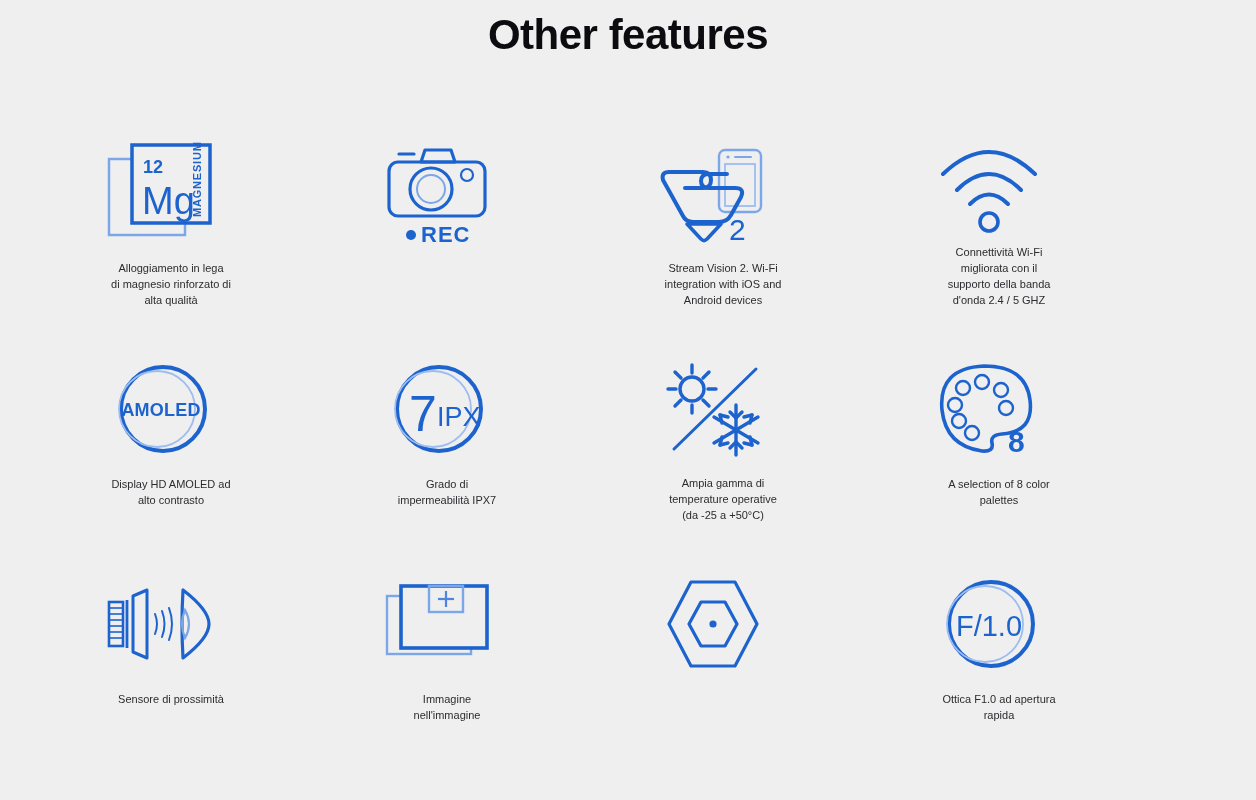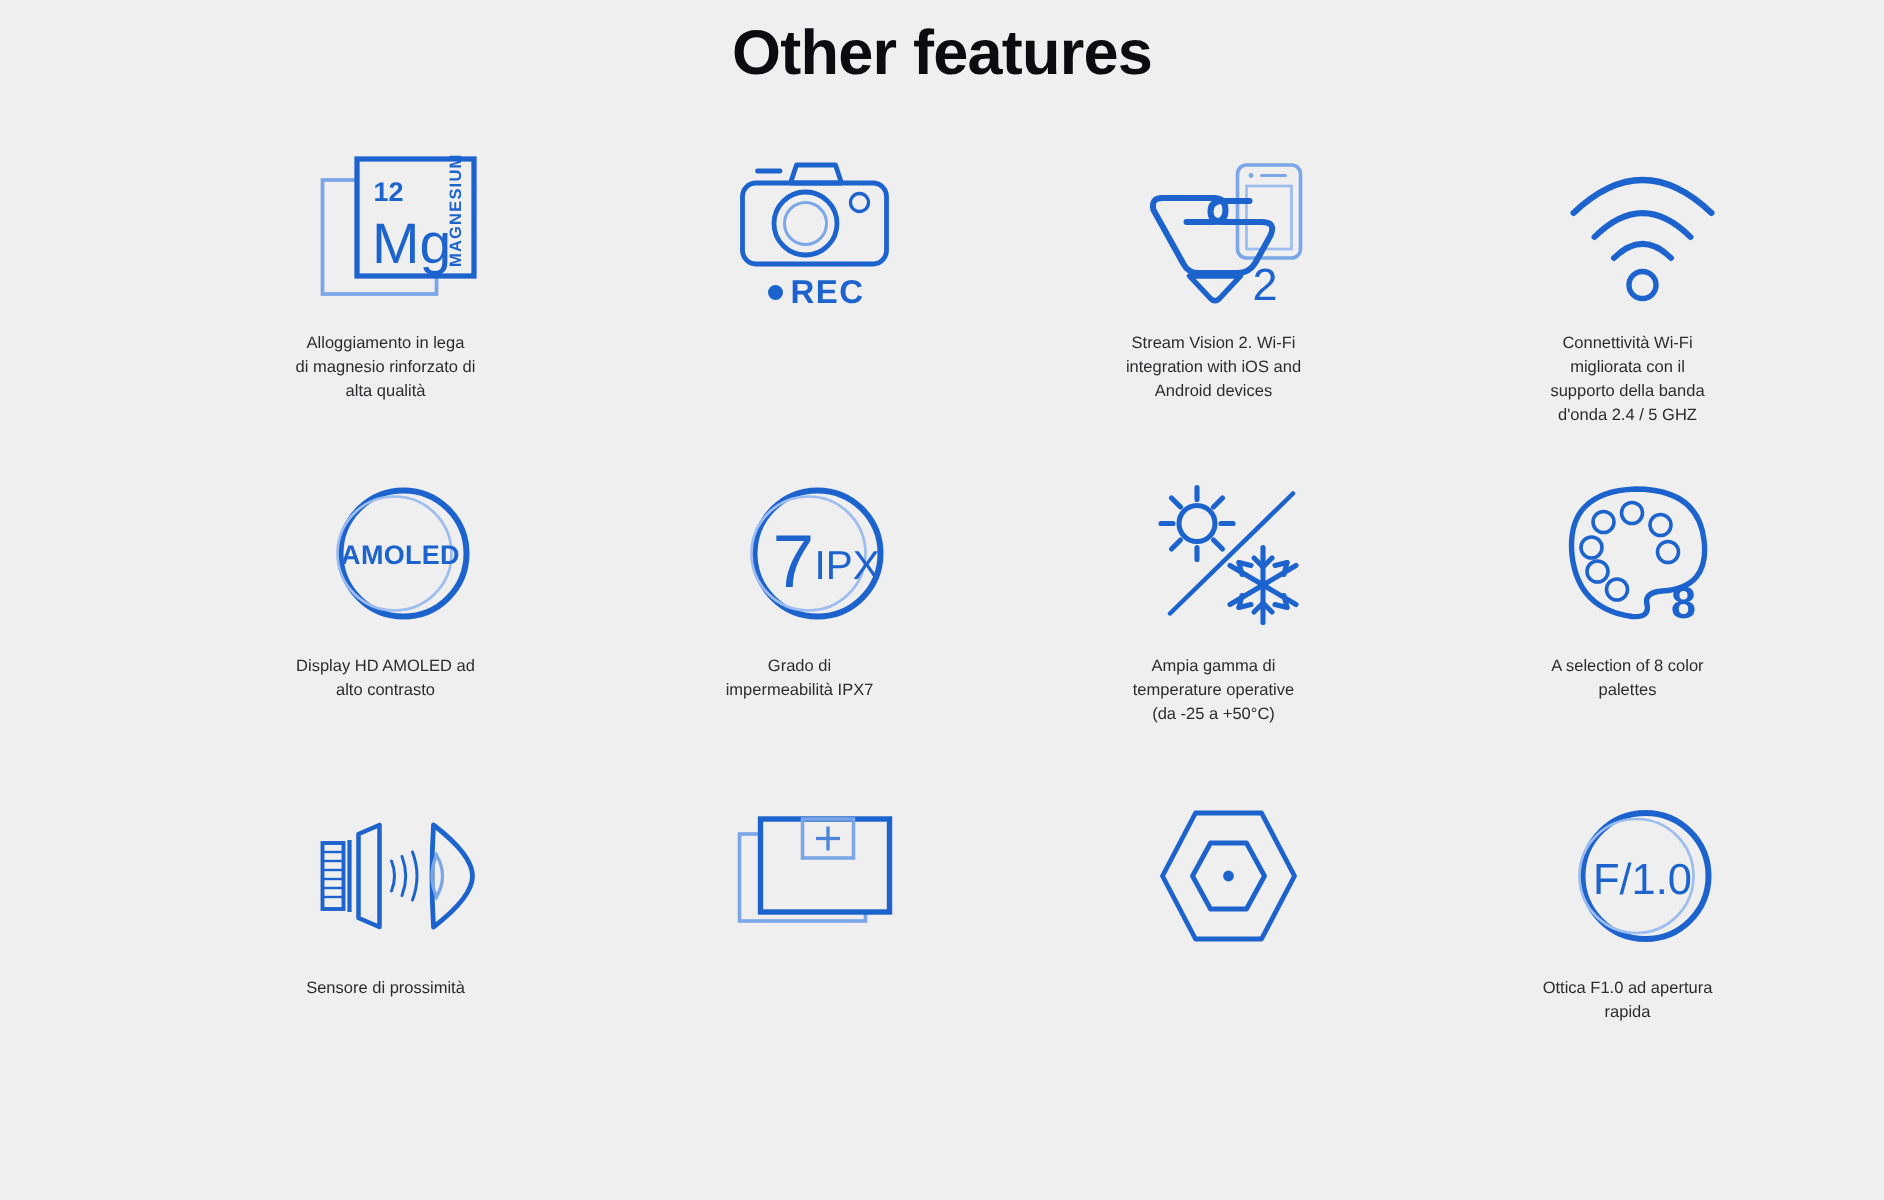--- a/index.html
+++ b/index.html
@@ -29,21 +29,22 @@
     padding-top: 36px;
     display: grid;
     grid-template-columns: repeat(4, 1fr);
     grid-auto-rows: 215px;
     column-gap: 0px;
     row-gap: 0px;
   }
   .cell {
     display: flex;
     flex-direction: column;
-    align-items: flex-end;
+    align-items: flex-start;
+    margin-top: 40px;
   }
   .icon-box {
     height: 120px;
     width: 170px;
     display: flex;
     align-items: center;
     justify-content: center;
   }
   .caption {
     margin-top: 8px;
@@ -241,20 +242,22 @@
     <div class="cell">
       <div class="icon-box">
         <svg width="104" height="80" viewBox="0 0 104 80">
           <rect x="2" y="12" width="84" height="58" fill="none" stroke="#7ba6e8" stroke-width="2.4"></rect>
           <rect x="16" y="2" width="86" height="62" fill="#efefef" stroke="#1d63ce" stroke-width="3.6"></rect>
           <rect x="44" y="2" width="34" height="26" fill="none" stroke="#7ba6e8" stroke-width="2.4"></rect>
           <line x1="53" y1="15" x2="69" y2="15" stroke="#4d86dc" stroke-width="2.2"></line>
           <line x1="61" y1="7" x2="61" y2="23" stroke="#4d86dc" stroke-width="2.2"></line>
         </svg>
       </div>
+      <div class="caption">Immagine
+nell'immagine</div>
     </div>
 
     <div class="cell">
       <div class="icon-box">
         <svg width="96" height="92" viewBox="0 0 96 92">
           <polygon points="26,4 70,4 92,46 70,88 26,88 4,46" fill="none" stroke="#1d63ce" stroke-width="3.2" stroke-linejoin="round"></polygon>
           <polygon points="36,24 60,24 72,46 60,68 36,68 24,46" fill="none" stroke="#1d63ce" stroke-width="3.2" stroke-linejoin="round"></polygon>
           <circle cx="48" cy="46" r="3.6" fill="#1d63ce"></circle>
         </svg>
       </div>

